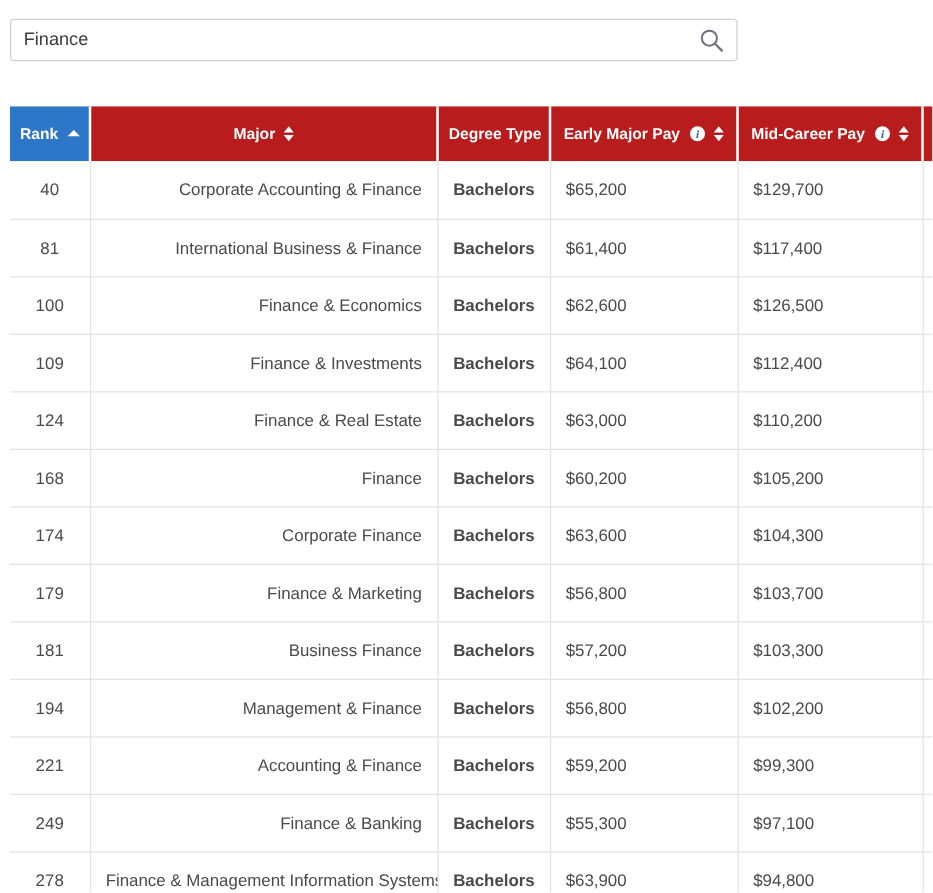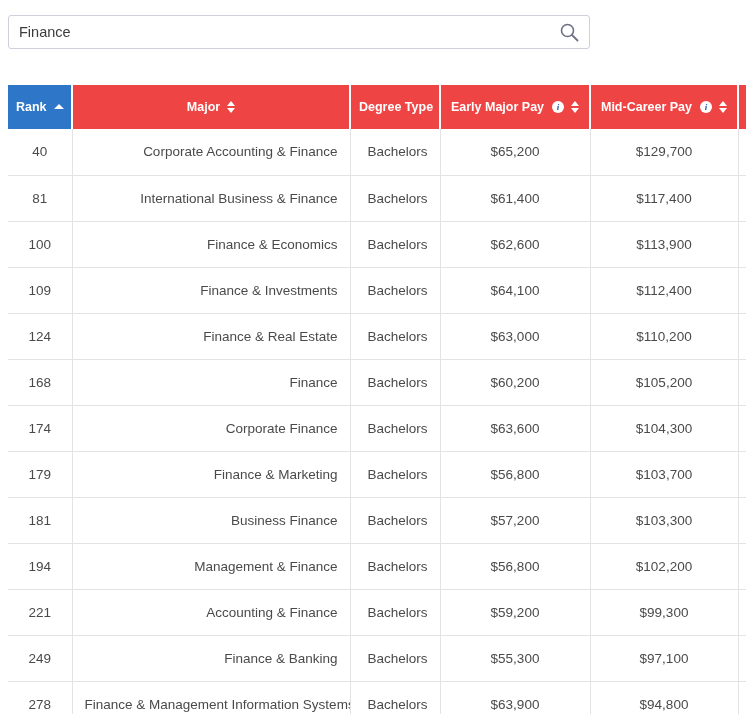--- a/index.html
+++ b/index.html
@@ -67,21 +67,21 @@
   }
   table.rank-table {
     border-collapse: collapse;
     table-layout: fixed;
     width: 800px;
     font-size: 13.5px;
     color: #4a4a4a;
   }
 
   table.rank-table thead th {
-    background: #ef4444;
+    background: #b91c1c;
     color: #ffffff;
     font-size: 12.5px;
     font-weight: bold;
     height: 44px;
     padding: 0 8px;
     box-sizing: border-box;
     text-align: center;
     vertical-align: middle;
     border-right: 2px solid #ffffff;
     white-space: nowrap;
@@ -150,22 +150,22 @@
     box-sizing: border-box;
     border-bottom: 1px solid #e3e3e3;
     border-right: 1px solid #e3e3e3;
     background: #ffffff;
     vertical-align: middle;
     white-space: nowrap;
     overflow: hidden;
   }
   td.col-rank   { text-align: center; }
   td.col-major  { text-align: right; }
-  td.col-degree { text-align: right; }
-  td.col-pay    { text-align: center; }
+  td.col-degree { text-align: right; font-weight: bold; }
+  td.col-pay    { text-align: left; }
 
   
   col.c-rank   { width: 64px; }
   col.c-major  { width: 278px; }
   col.c-degree { width: 90px; }
   col.c-early  { width: 150px; }
   col.c-mid    { width: 148px; }
   col.c-extra  { width: 70px; }
 </style>
 </head>
@@ -251,21 +251,21 @@
             <td class="col-degree">Bachelors</td>
             <td class="col-pay">$61,400</td>
             <td class="col-pay">$117,400</td>
             <td></td>
           </tr>
           <tr>
             <td class="col-rank">100</td>
             <td class="col-major">Finance &amp; Economics</td>
             <td class="col-degree">Bachelors</td>
             <td class="col-pay">$62,600</td>
-            <td class="col-pay">$113,900</td>
+            <td class="col-pay">$126,500</td>
             <td></td>
           </tr>
           <tr>
             <td class="col-rank">109</td>
             <td class="col-major">Finance &amp; Investments</td>
             <td class="col-degree">Bachelors</td>
             <td class="col-pay">$64,100</td>
             <td class="col-pay">$112,400</td>
             <td></td>
           </tr>

